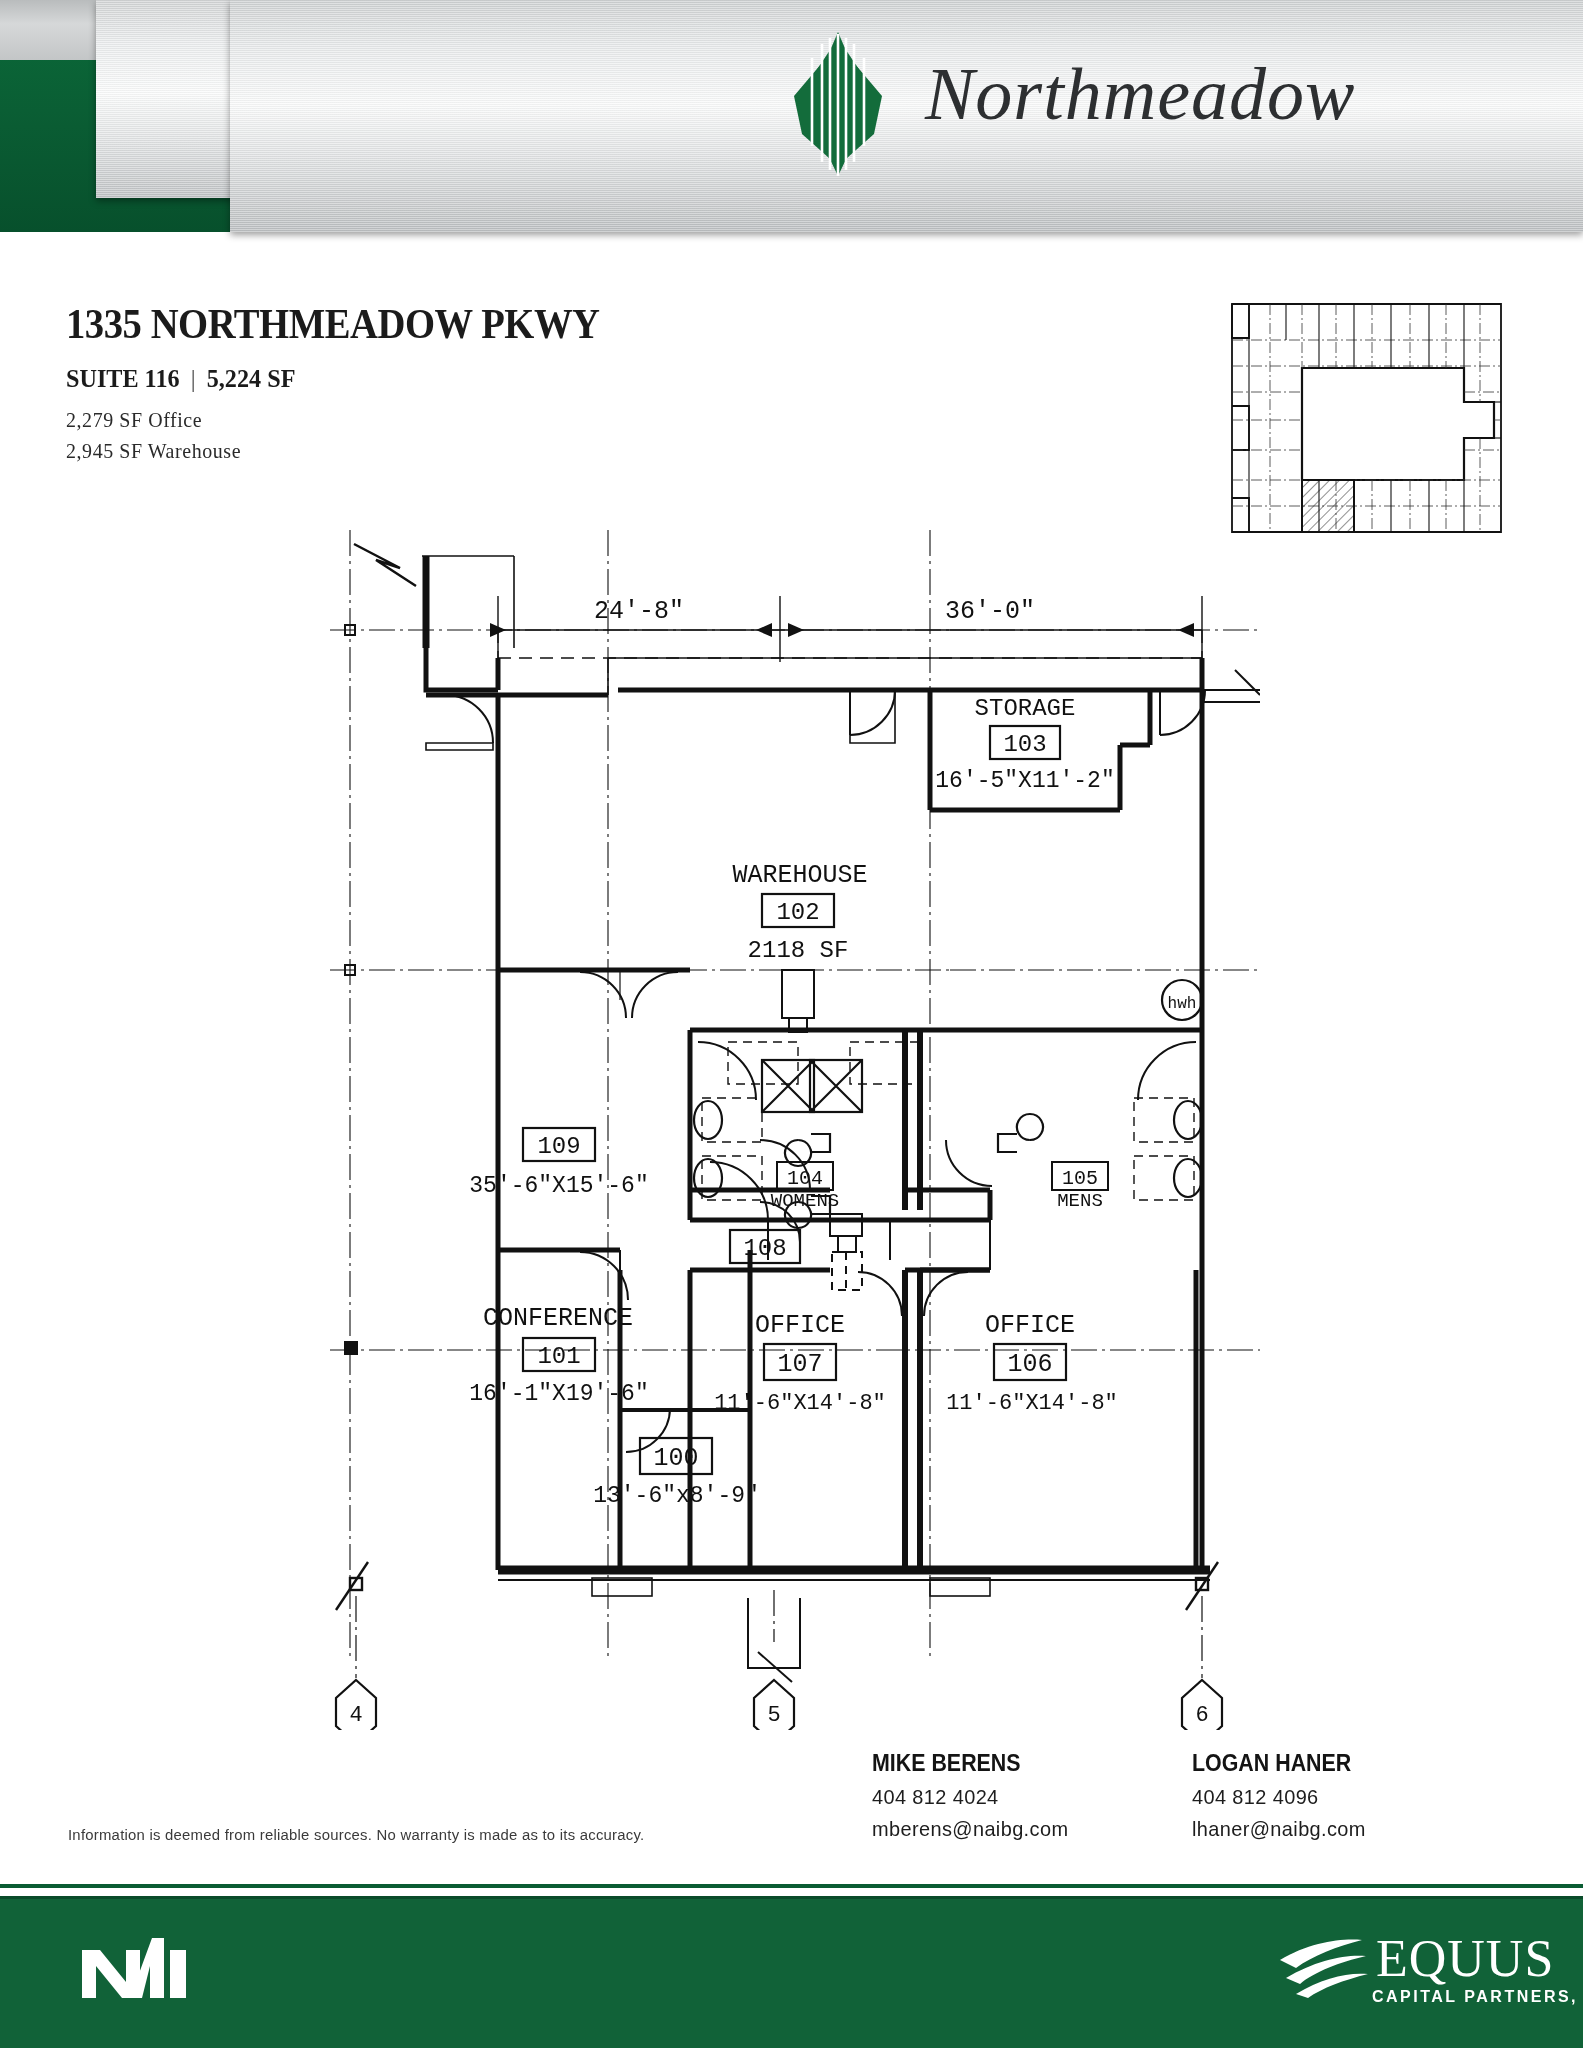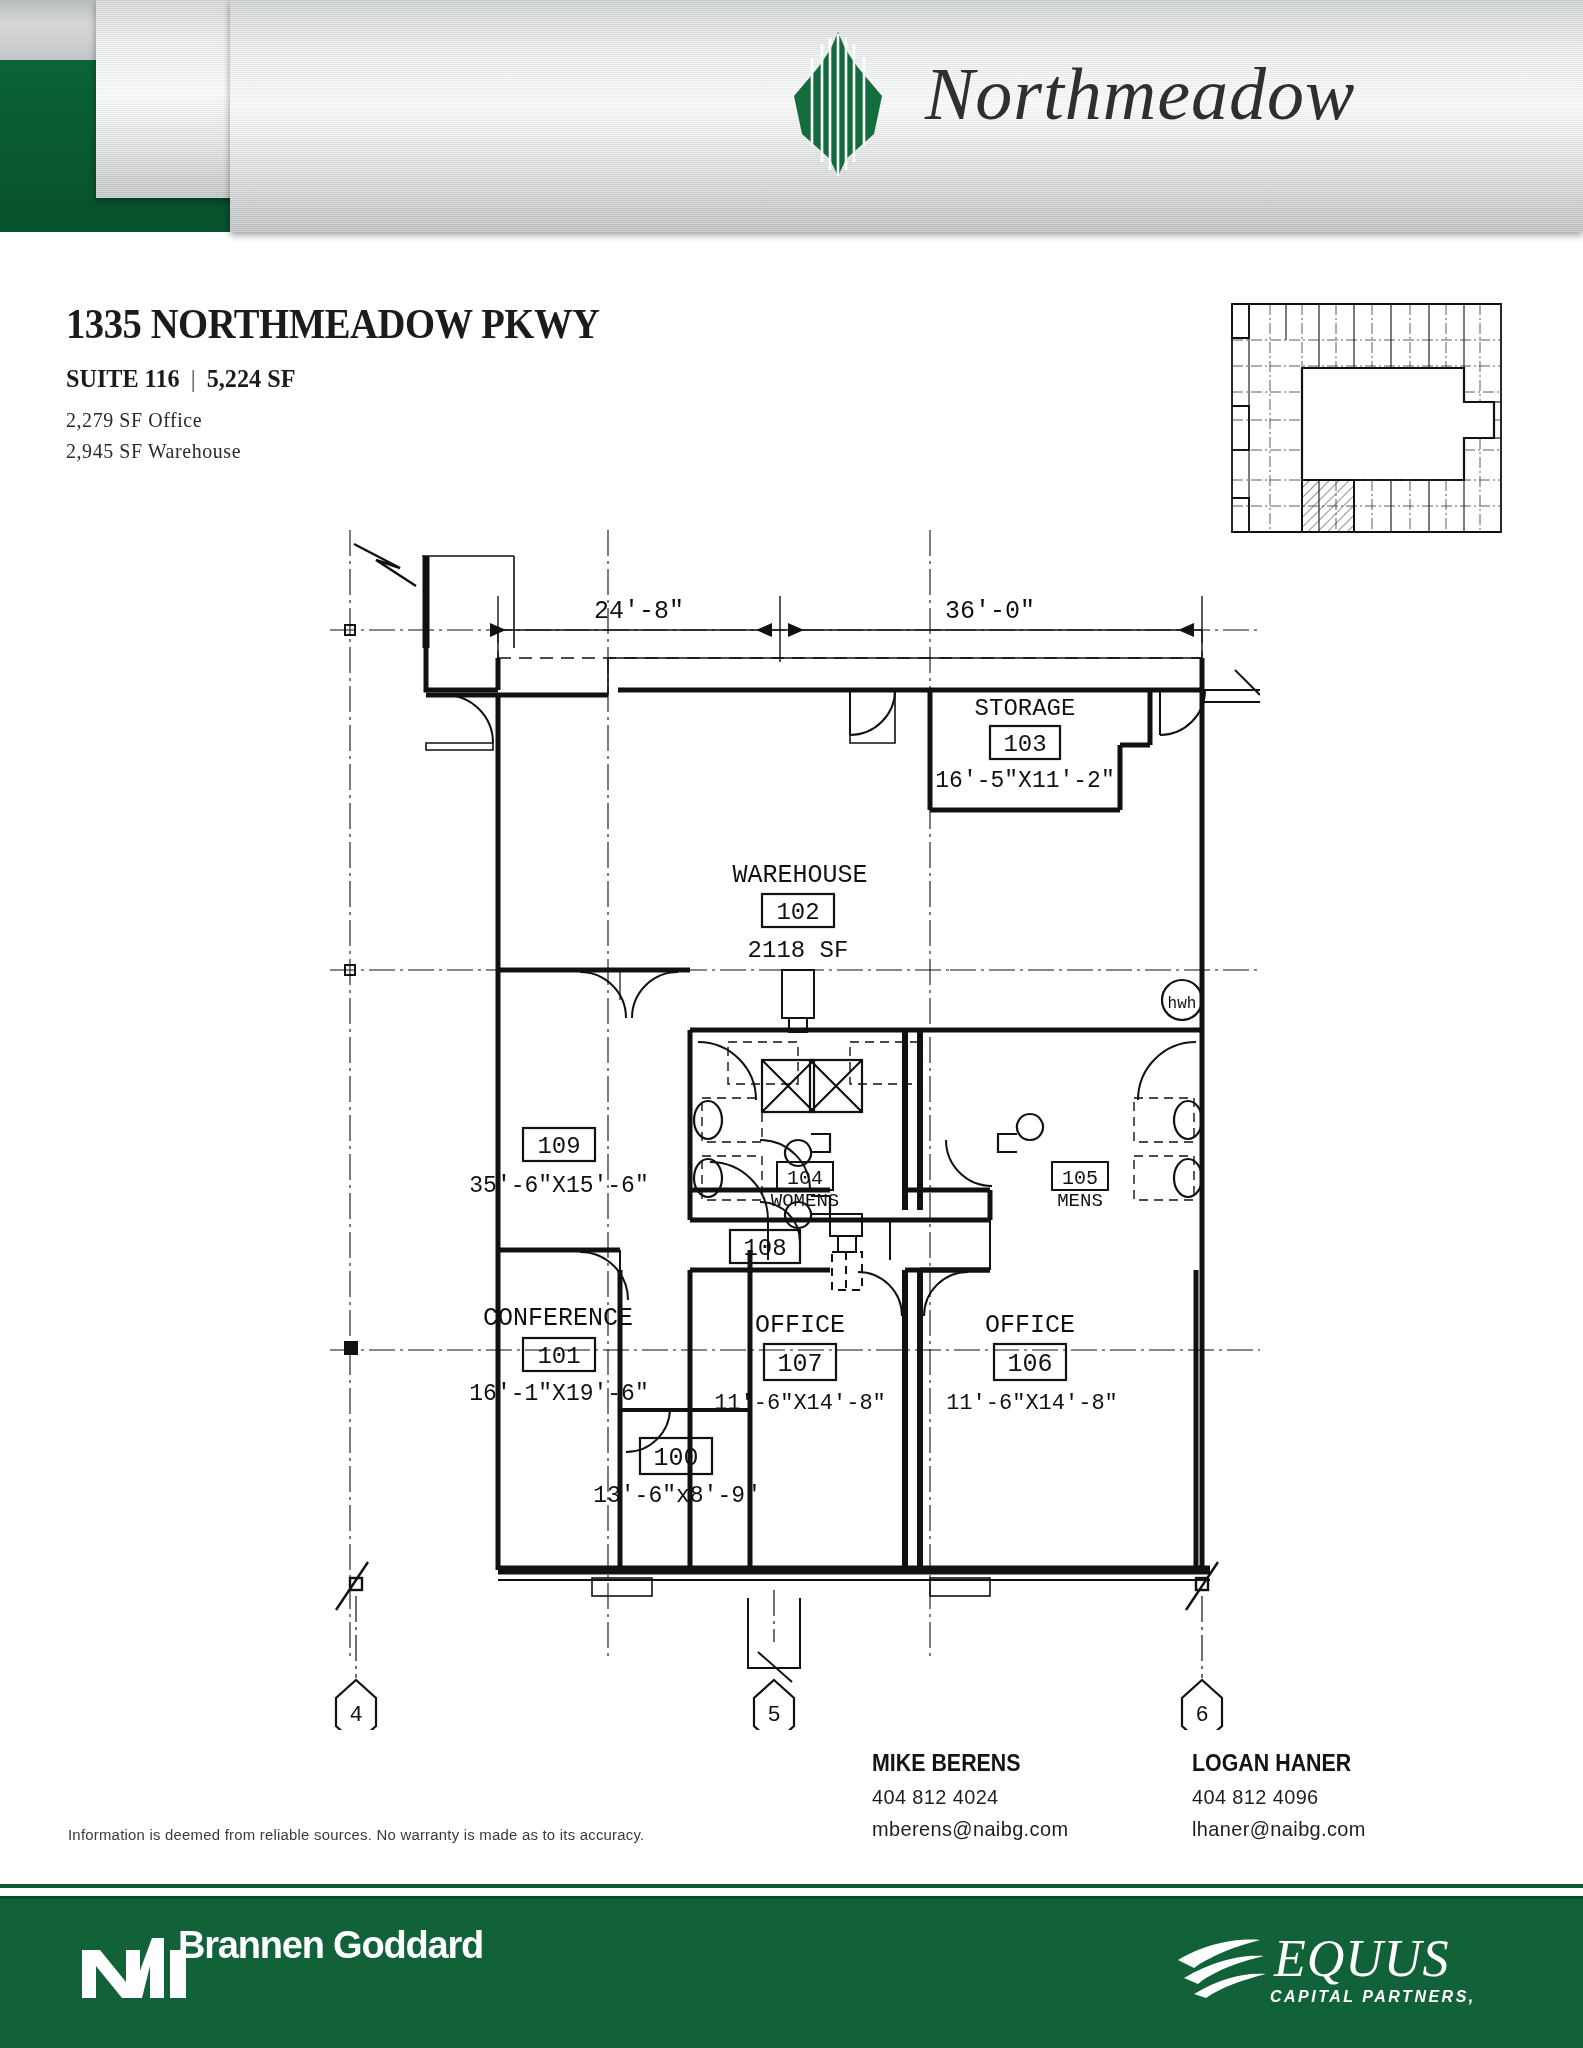--- a/index.html
+++ b/index.html
@@ -95,21 +95,21 @@
   }
   .footer-inner-line {
     position:absolute; left:0; top:0; width:1583px; height:3px; background:#0a4b2a;
   }
   .nai-logo { position:absolute; left:78px; top:36px; width:480px; height:72px; }
   .nai-word {
     position:absolute; left:178px; top:28px;
     font-size:38px; font-weight:bold; color:#ffffff;
     letter-spacing:-1.2px; white-space:nowrap;
   }
-  .equus-logo { position:absolute; left:1174px; top:28px; width:300px; height:100px;font-style:italic; }
+  .equus-logo { position:absolute; left:1276px; top:28px; width:300px; height:100px; }
 </style>
 </head>
 <body>
 
 <div class="header">
   <div class="header-green-base"></div>
   <div class="header-notch"></div>
   <div class="header-plate"></div>
   <div class="header-plate2"></div>
 
@@ -511,21 +511,20 @@
 
   <div class="nai-logo">
     <svg width="120" height="72" viewBox="0 0 120 72">
       <g fill="#ffffff">
         <path d="M4 66 L4 18 L22 18 L48 50 L48 18 L62 18 L62 66 L44 66 L18 34 L18 66 Z"></path>
         <path d="M52 66 L74 6 L86 6 L86 66 L72 66 L72 34 L64 66 Z"></path>
         <rect x="92" y="18" width="16" height="48"></rect>
       </g>
     </svg>
   </div>
-  <div class="nai-word">Brannen Goddard</div>
 
   <div class="equus-logo">
     <svg width="300" height="100" viewBox="0 0 300 100">
       <g fill="#ffffff">
         <path d="M4 36 C34 18 66 14 86 16 C62 22 36 32 20 44 Z"></path>
         <path d="M10 54 C40 36 70 30 90 32 C64 38 38 48 24 60 Z"></path>
         <path d="M20 70 C46 54 72 48 92 50 C68 56 46 64 32 74 Z"></path>
       </g>
       <text x="100" y="52" font-family="'Liberation Serif', serif" font-size="52" fill="#ffffff" letter-spacing="1">EQUUS</text>
       <text x="96" y="78" font-family="'Liberation Sans', sans-serif" font-size="16" font-weight="bold" fill="#ffffff" letter-spacing="2.5">CAPITAL PARTNERS, LTD.</text>

